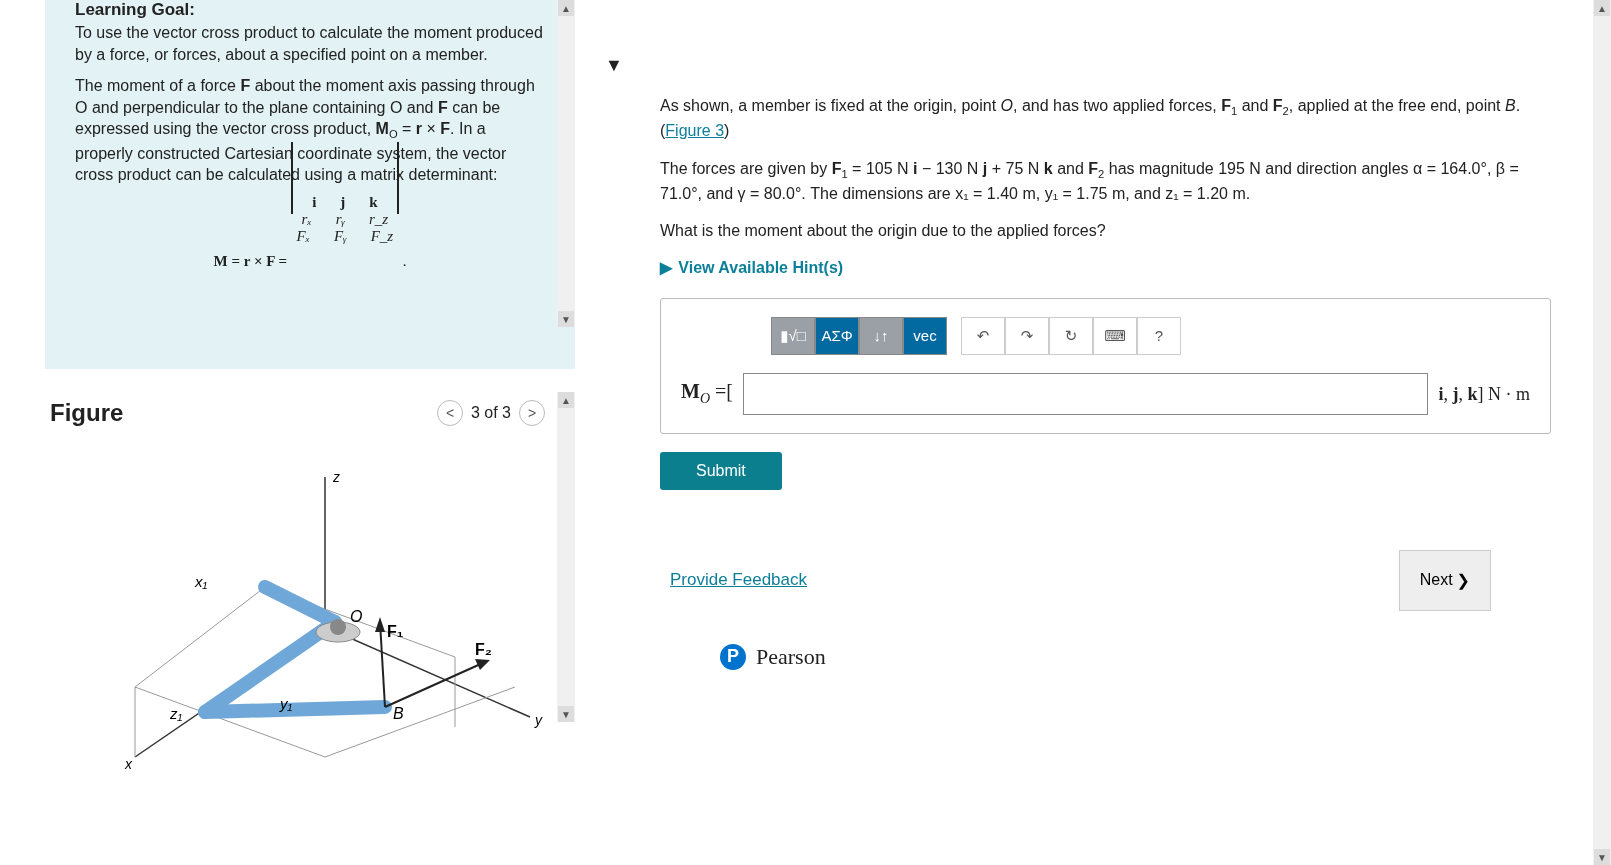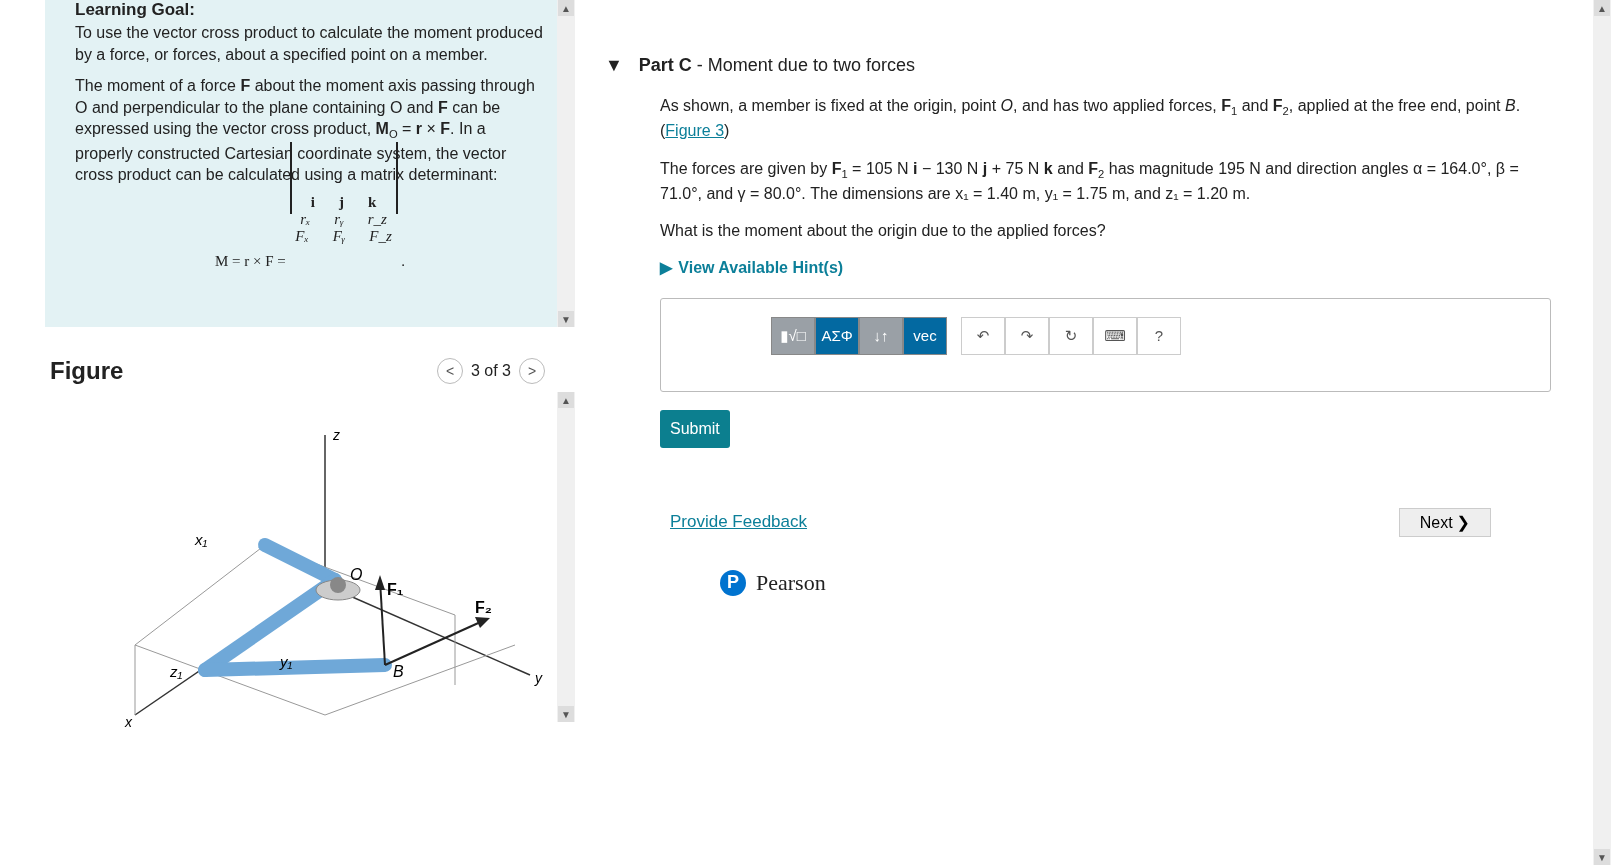--- a/index.html
+++ b/index.html
@@ -16,21 +16,21 @@
   .container { display: flex; height: 100%; }
   .left-panel {
     width: 575px;
     height: 100%;
     position: relative;
     padding-left: 45px;
   }
   .goal-box {
     background: #e3f2f4;
     padding: 0 30px 10px 30px;
-    height: 327px;
+    height: 369px;
     overflow: hidden;
     position: relative;
   }
   .goal-title { font-weight: 700; font-size: 17px; margin-bottom: 2px; }
   .goal-body { font-size: 16px; line-height: 1.35; }
   .goal-p2 { margin-top: 10px; font-size: 16px; line-height: 1.35; }
   .matrix { font-family: "Cambria Math", Georgia, serif; text-align: center; margin-top: 8px; }
   .matrix-row { display: flex; justify-content: center; gap: 24px; }
   .mbar-l, .mbar-r {
     display: inline-block; width: 2px; background: #222; height: 72px; position: relative; top: -52px;
@@ -97,31 +97,31 @@
   .tbtn.alt { background:#0369a1; }
   .tbtn.ghost { background:#fff; color:#555; border-color:#ccc; }
   .tool-spacer { width: 14px; border:none; background:none; }
   .input-row { display:flex; align-items:center; gap: 10px; }
   .input-lhs { font-family: "Cambria Math", Georgia, serif; font-size: 20px; }
   .answer-input {
     flex: 1; height: 42px; border: 1px solid #888; padding: 4px 8px; font-size: 16px;
   }
   .input-rhs { font-family: "Cambria Math", Georgia, serif; font-size: 18px; white-space: nowrap; }
   .submit-btn {
-    background: #0c7f8f; color: #fff; border: none; padding: 10px 10px;
+    background: #0c7f8f; color: #fff; border: none; padding: 10px 36px;
     font-size: 16px; border-radius: 3px; cursor: pointer;
   }
   .footer-row {
     display: flex; justify-content: space-between; align-items: center;
     margin-top: 60px; padding-right: 60px; margin-left: 10px;
   }
   .feedback-link { color: #0c7f99; text-decoration: underline; cursor: pointer; font-size: 17px; }
   .next-btn {
-    background: #eee; border: 1px solid #ccc; padding: 4px 20px; font-size: 16px; cursor: pointer;
-    display:flex;align-items:flex-end;gap:4px;
+    background: #eee; border: 1px solid #ccc; padding: 20px 20px; font-size: 16px; cursor: pointer;
+    display:flex;align-items:flex-start;gap:4px;
   }
   .pearson {
     display:flex; align-items:center; gap:10px; margin-top: 30px; margin-left: 60px;
   }
   .pearson-logo {
     width:26px;height:26px;border-radius:50%;background:#0073cf;color:#fff;
     display:flex;align-items:center;justify-content:center;font-weight:700;font-size:18px;
   }
   .pearson-text { font-family: Georgia, serif; font-size: 22px; color:#222;text-align:center; }
   sub { font-size: 0.7em; }
@@ -133,21 +133,21 @@
 <div class="container">
 
   <div class="left-panel">
     <div class="goal-box">
       <div class="goal-title">Learning Goal:</div>
       <div class="goal-body">To use the vector cross product to calculate the moment produced by a force, or forces, about a specified point on a member.</div>
       <div class="goal-p2">
         <span>The moment of a force </span><b>F</b><span> about the moment axis passing through O and perpendicular to the plane containing O and </span><b>F</b><span> can be expressed using the vector cross product, </span><b>M</b><sub>O</sub> = <b>r</b> × <b>F</b><span>. In a properly constructed Cartesian coordinate system, the vector cross product can be calculated using a matrix determinant:</span>
       </div>
       <div class="matrix">
-        <span style="font-weight:400;">M = r × F =</span>
+        <span style="font-weight:700;">M = r × F =</span>
         <span class="mbar-l"></span>
         <span style="display:inline-block;vertical-align:top;">
           <div class="matrix-row">
               <b>i</b>
               <b>j</b>
               <b>k</b>
             </div>
           <div class="matrix-row">
               <i>rₓ</i>
               <i>rᵧ</i>
@@ -213,23 +213,20 @@
     </div>
     <div class="left-scroll2">
       <div class="sbtn">▲</div>
       <div class="sbtn">▼</div>
     </div>
   </div>
 
   <div class="right-panel">
     <div class="part-header">
       <span class="part-caret">▼</span>
-      <span>
-        <span class="part-title-b">Part C</span><span> - Moment due to two forces</span>
-      </span>
     </div>
 
     <div class="content">
       <p>
         <span>As shown, a member is fixed at the origin, point </span><i>O</i><span>, and has two applied forces, </span><b>F</b><sub>1</sub> and <b>F</b><sub>2</sub><span>, applied at the free end, point </span><i>B</i><span>.</span><br>
         (<span class="link">Figure 3</span>)
       </p>
       <p>
         <span>The forces are given by </span><b>F</b><sub>1</sub> = 105 N <b>i</b> − 130 N <b>j</b> + 75 N <b>k</b> and <b>F</b><sub>2</sub><span> has magnitude </span><span>195 N</span><span> and direction angles </span><span>α = 164.0°</span>, <span>β = 71.0°</span>, and <span>γ = 80.0°</span><span>. The dimensions are </span><span>x₁ = 1.40 m</span>, <span>y₁ = 1.75 m</span>, and <span>z₁ = 1.20 m</span>.
       </p>
@@ -246,20 +243,25 @@
           <div class="tbtn alt">ΑΣΦ</div>
           <div class="tbtn">↓↑</div>
           <div class="tbtn alt">vec</div>
           <div class="tool-spacer"></div>
           <div class="tbtn ghost">↶</div>
           <div class="tbtn ghost">↷</div>
           <div class="tbtn ghost">↻</div>
           <div class="tbtn ghost">⌨</div>
           <div class="tbtn ghost">?</div>
         </div>
+        <div class="input-row">
+          <span class="input-lhs"><b>M</b><sub><i>O</i></sub> =[</span>
+          <input class="answer-input" placeholder="" style="">
+          <span class="input-rhs"><b>i</b>, <b>j</b>, <b>k</b>] N · m</span>
+        </div>
       </div>
 
       <button class="submit-btn">Submit</button>
 
       <div class="footer-row">
         <span class="feedback-link">Provide Feedback</span>
         <button class="next-btn">
           <span>Next</span>
           <span>❯</span>
         </button>

